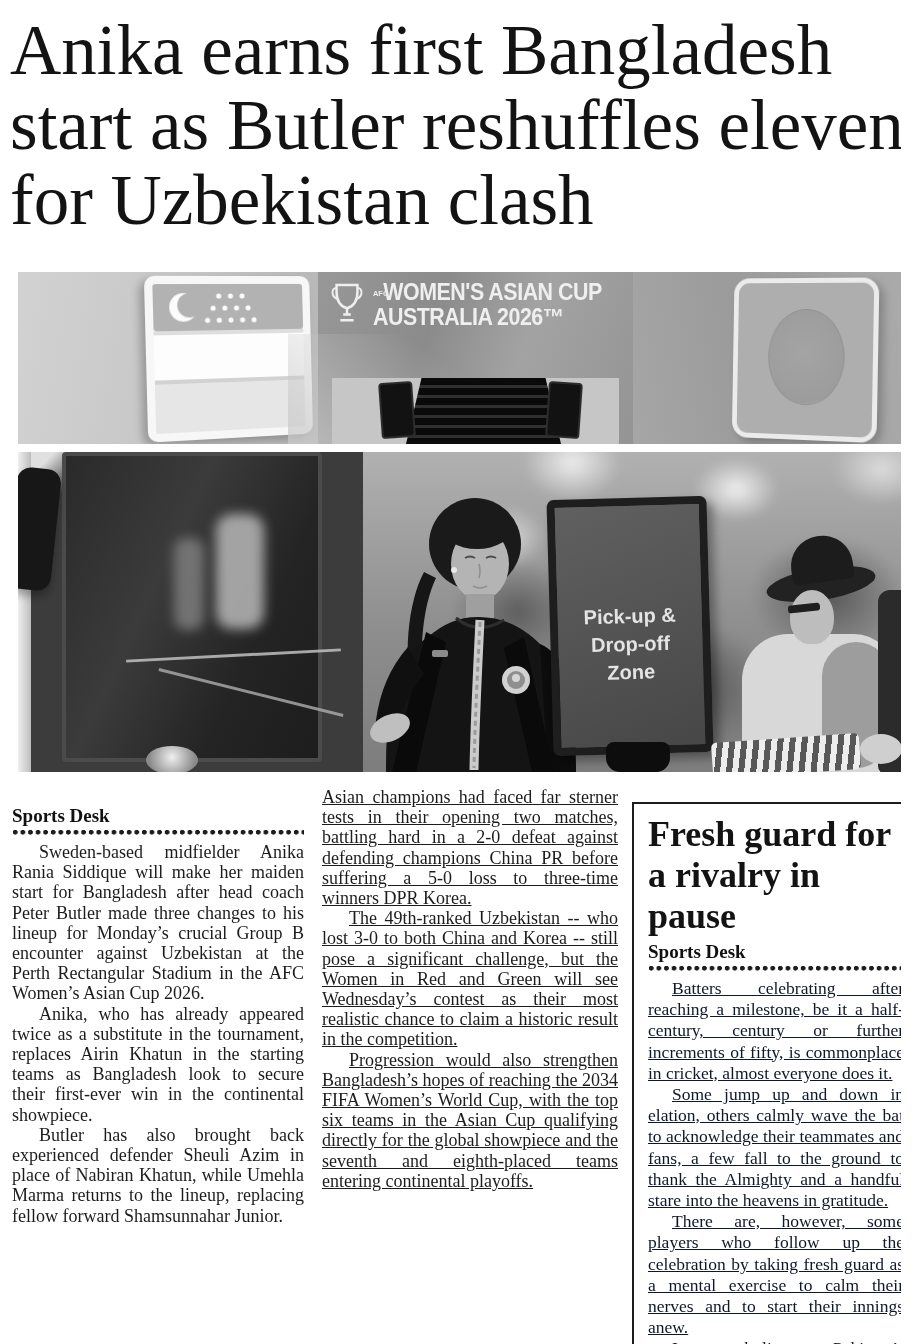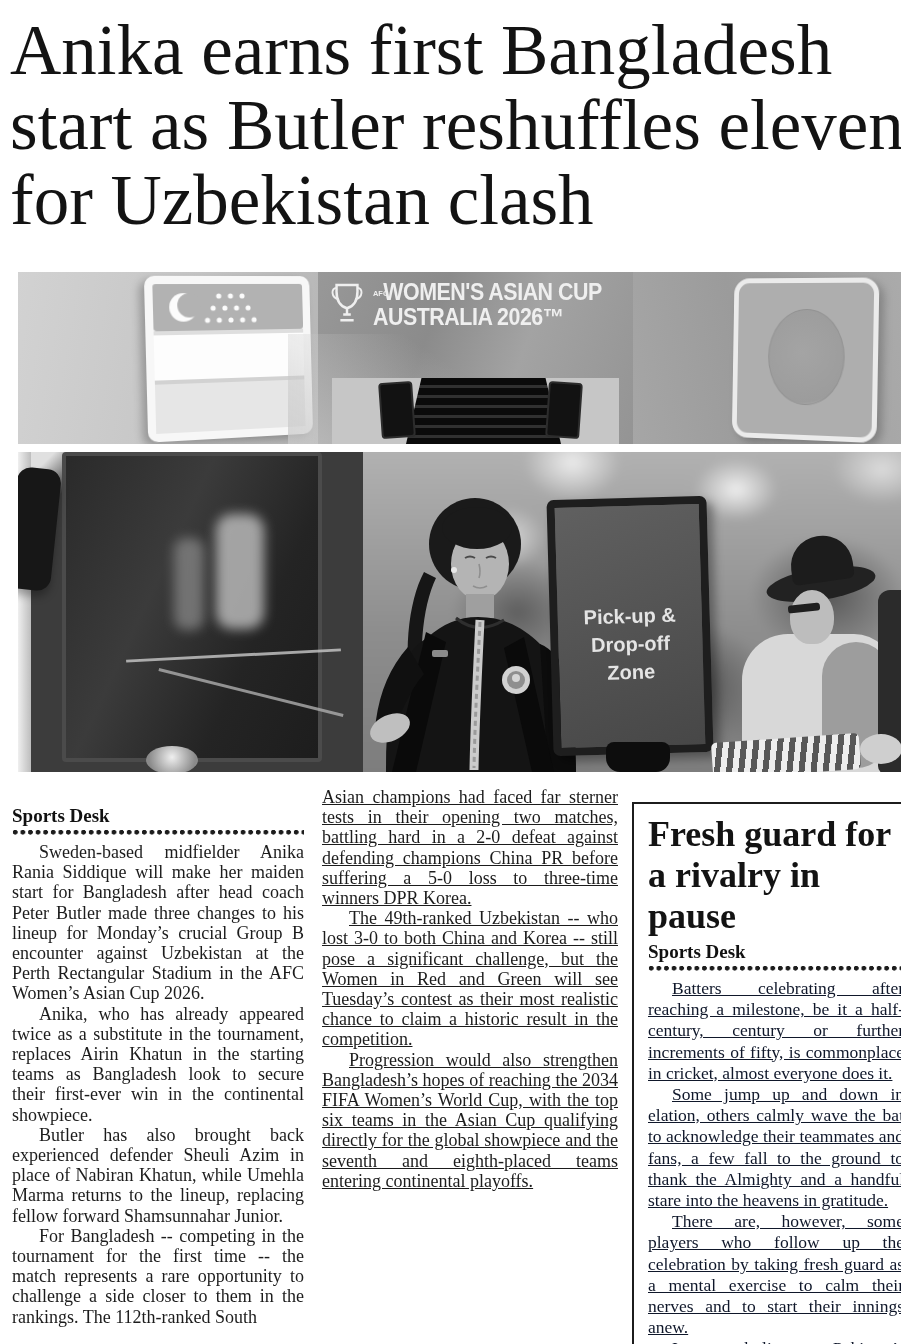--- a/index.html
+++ b/index.html
@@ -249,26 +249,25 @@
     <div class="edge-figure"></div>
     <div class="edge-hand"></div>
   </div>
 
   <div class="col col1">
     <div class="kicker">Sports Desk</div>
     <div class="dotted"></div>
     <p>Sweden-based midfielder Anika Rania Siddique will make her maiden start for Bangladesh after head coach Peter Butler made three changes to his lineup for Monday’s crucial Group B encounter against Uzbekistan at the Perth Rectangular Stadium in the AFC Women’s Asian Cup 2026.</p>
     <p>Anika, who has already appeared twice as a substitute in the tournament, replaces Airin Khatun in the starting teams as Bangladesh look to secure their first-ever win in the continental showpiece.</p>
     <p>Butler has also brought back experienced defender Sheuli Azim in place of Nabiran Khatun, while Umehla Marma returns to the lineup, replacing fellow forward Shamsunnahar Junior.</p>
-    <p>For Bangladesh -- competing in the tournament for the first time -- the match represents a rare opportunity to challenge a side closer to them in the rankings. The 112th-ranked South</p>
   </div>
 
   <div class="col col2">
     <p class="noindent">Asian champions had faced far sterner tests in their opening two matches, battling hard in a 2-0 defeat against defending champions China PR before suffering a 5-0 loss to three-time winners DPR Korea.</p>
-    <p>The 49th-ranked Uzbekistan -- who lost 3-0 to both China and Korea -- still pose a significant challenge, but the Women in Red and Green will see Tuesday’s contest as their most realistic chance to claim a historic result in the competition.</p>
+    <p>The 49th-ranked Uzbekistan -- who lost 3-0 to both China and Korea -- still pose a significant challenge, but the Women in Red and Green will see Wednesday’s contest as their most realistic chance to claim a historic result in the competition.</p>
     <p>Progression would also strengthen Bangladesh’s hopes of reaching the 2034 FIFA Women’s World Cup, with the top six teams in the Asian Cup qualifying directly for the global showpiece and the seventh and eighth-placed teams entering continental playoffs.</p>
   </div>
 
   <div class="sidebox">
     <h2>Fresh guard for a rivalry in pause</h2>
     <div class="kicker">Sports Desk</div>
     <div class="dotted"></div>
     <p>Batters celebrating after reaching a milestone, be it a half-century, century or further increments of fifty, is commonplace in cricket, almost everyone does it.</p>
     <p>Some jump up and down in elation, others calmly wave the bat to acknowledge their teammates and fans, a few fall to the ground to thank the Almighty and a handful stare into the heavens in gratitude.</p>
     <p>There are, however, some players who follow up the celebration by taking fresh guard as a mental exercise to calm their nerves and to start their innings anew.</p>

